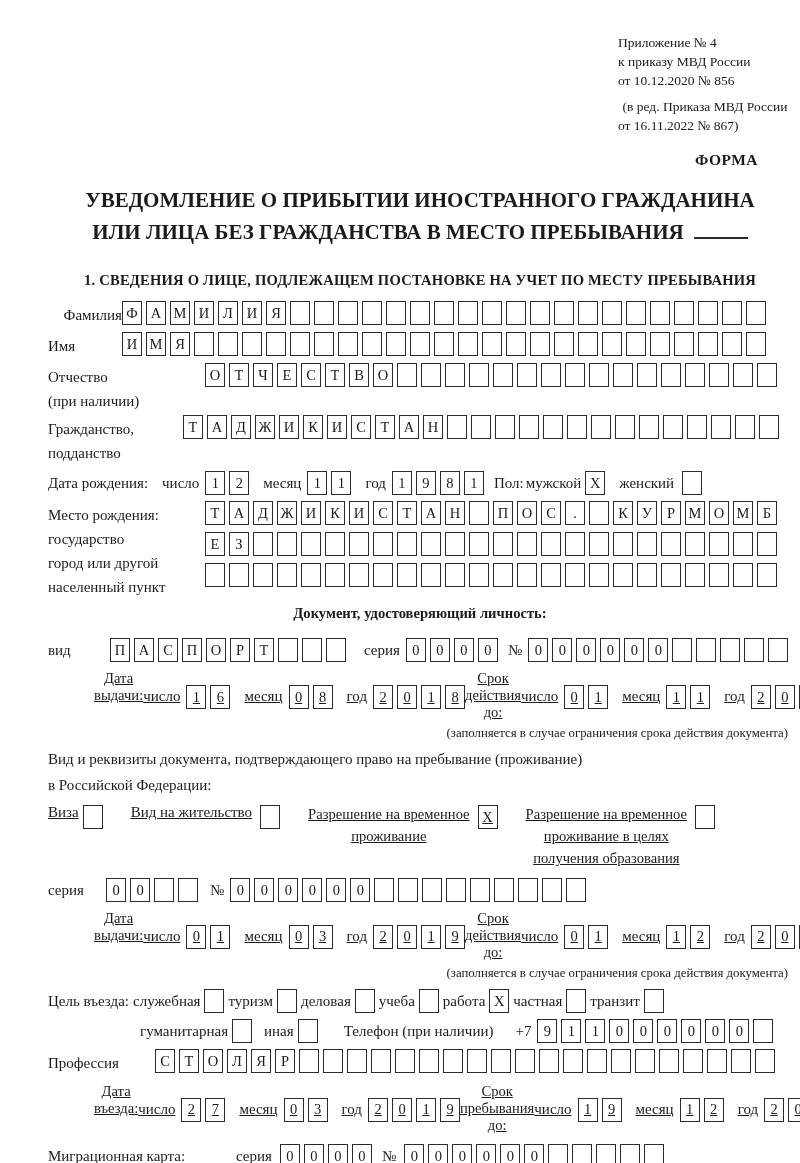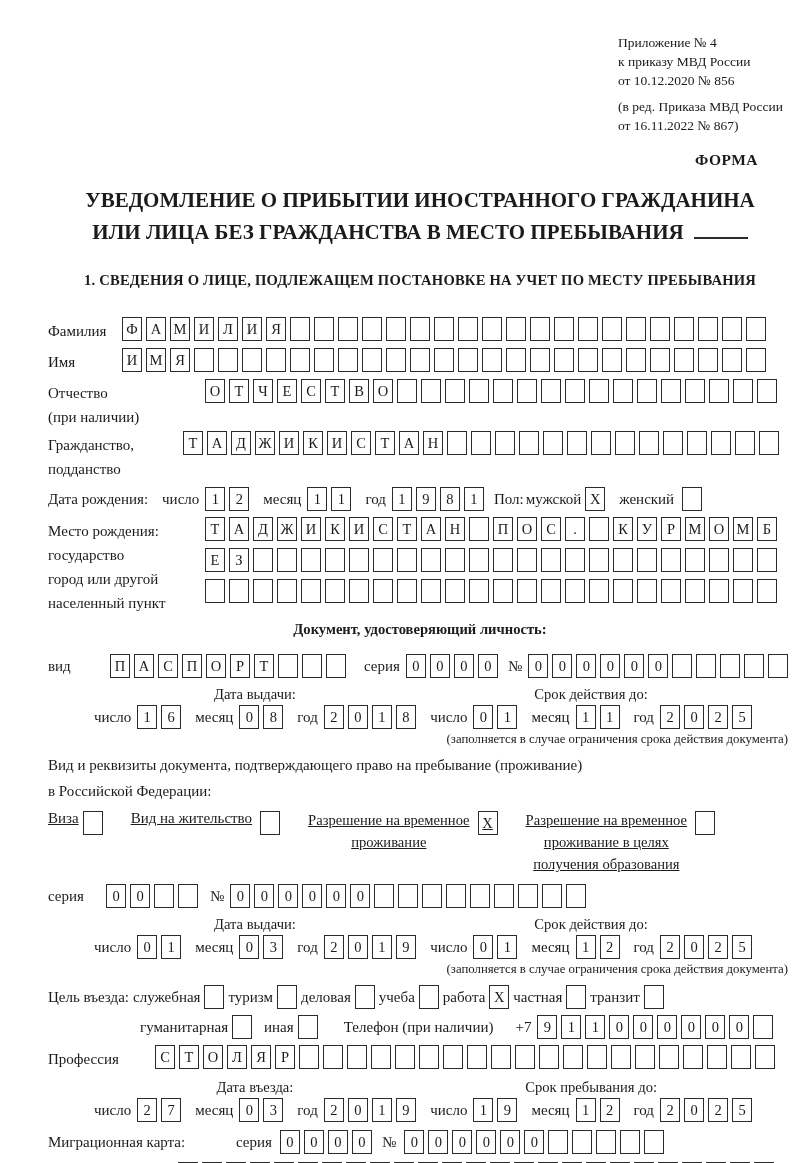--- a/index.html
+++ b/index.html
@@ -1,47 +1,47 @@
 <!DOCTYPE html>
 <html><head>
 <meta charset="utf-8">
 <style>
   html,body{margin:0;padding:0;background:#ffffff;}
   body{width:800px;height:1163px;overflow:hidden;font-family:"Liberation Serif",serif;color:#1b1b1b;font-size:15px;}
   .page{padding:34px 8px 0 48px;position:relative;}
 
   
   .hdr{margin-left:570px;font-size:13.5px;line-height:1.4;}
-  .hdr .rev{margin-top:7px;}
+  .hdr .rev{margin-top:7px;text-align:center;}
   .forma{margin-top:16px;padding-right:34px;text-align:right;font-weight:bold;font-size:15.5px;letter-spacing:.5px;}
 
   
   .title{margin-top:16px;text-align:center;font-weight:bold;font-size:21px;line-height:1.5;}
   .tuline{display:inline-block;width:54px;border-bottom:2px solid #2b2b2b;margin-left:10px;vertical-align:baseline;height:12px;}
   .sect{margin-top:24px;font-weight:bold;font-size:14.6px;letter-spacing:.2px;text-align:center;}
 
   
   .row{display:flex;align-items:flex-start;}
   .inline{align-items:center;flex-wrap:nowrap;}
   .flabel{flex:0 0 auto;line-height:1.6;padding-top:2px;}
   .w74{width:74px;}.w157{width:157px;font-family:Liberation Serif, serif;}.w135{width:135px;}.w107{width:107px;}.w130{width:130px;}
   .boxes{display:flex;flex:0 0 auto;gap:4px;}
   .cb{display:inline-flex;box-sizing:border-box;width:20px;height:24px;border:1.7px solid #2b2b2b;align-items:center;justify-content:center;font-size:14.5px;flex:0 0 auto;background:#fff;line-height:1;}
   .chk{margin:0 4px;}
   .col{display:flex;flex-direction:column;gap:7px;}
-  .mt2{margin-top:2px;}.mt4{margin-top:16px;}.mt5{margin-top:5px;}.mt6{margin-top:6px;}.mt8{margin-top:8px;}.mt12{margin-top:28px;}
+  .mt2{margin-top:2px;}.mt4{margin-top:16px;}.mt5{margin-top:5px;}.mt6{margin-top:6px;}.mt8{margin-top:8px;}.mt12{margin-top:12px;text-align:right;}
   .dl{margin:0 6px 0 14px;white-space:nowrap;}
   .dl.first{margin-left:0;}
 
   
   .docheading{margin-top:6px;text-align:center;font-weight:bold;font-size:14.6px;}
 
   
   .dpair{display:flex;justify-content:space-between;margin-top:8px;padding-right:40px;}
-  .dgroup{display:flex;flex-direction:column;}
+  .dgroup{display:flex;flex-direction:row;text-decoration:underline;}
   .dhead{text-align:center;font-size:14.6px;margin-bottom:2px;}
   .dline{display:flex;align-items:center;}
   .dgl{margin-left:46px;}
   .note{text-align:right;font-size:12.8px;margin-top:3px;padding-right:4px;}
 
   .plain{line-height:1.7;}
   .optrow{display:flex;align-items:flex-start;margin-top:6px;gap:6px;}
   .opt{display:flex;align-items:flex-start;text-decoration:underline;}
   .optlines{text-align:center;line-height:1.5;font-size:14.6px;}
   .opt .cb{margin-left:8px;margin-top:1px;}

